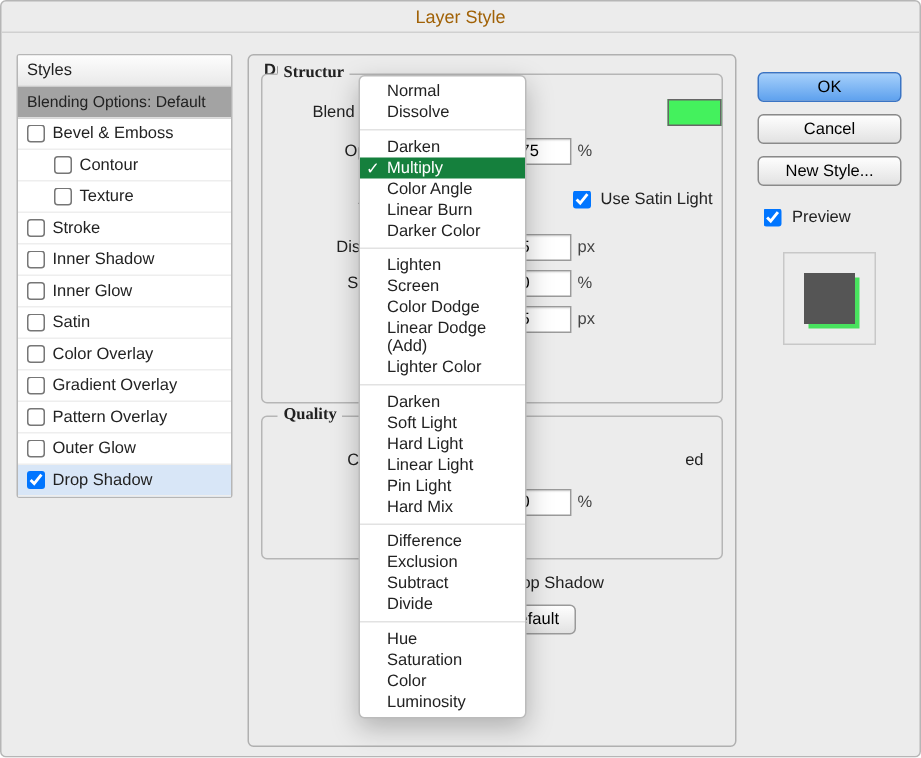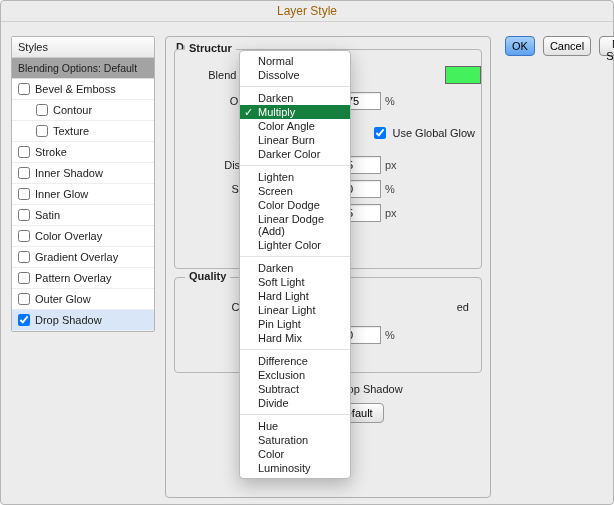--- a/index.html
+++ b/index.html
@@ -10,32 +10,32 @@
   .styles-panel{position:absolute;left:10px;top:14px;width:142px;background:#fff;border:1px solid #b6b6b6;border-radius:2px;}
   .styles-header{background:linear-gradient(#fdfdfd,#e9e9e9);border-bottom:1px solid #ccc;padding:4px 6px;font-size:11px;}
   .styles-sub{background:#a3a3a3;border-bottom:1px solid #ddd;padding:4px 6px;font-size:10.5px;}
   .style-row{padding:4px 6px;border-bottom:1px solid #eee;display:flex;align-items:center;gap:5px;cursor:default;}
   .style-row.indent{padding-left:24px;}
   .style-row input[type=checkbox]{margin:0;}
   .style-row.selected{background:#d8e6f7;}
   
   .center-box{position:absolute;left:164px;top:14px;width:324px;height:460px;border:1px solid #b0b0b0;border-radius:4px;background:#ececec;}
   .fieldset{position:absolute;border:1px solid #b6b6b6;border-radius:4px;background:#ececec;}
-  .fieldset .legend{position:absolute;top:-8px;left:10px;background:#ececec;padding:0 4px;font-weight:bold;font-size:11px;}
+  .fieldset .legend{position:absolute;top:-8px;left:10px;background:#ececec;padding:0 4px;font-weight:bold;font-size:11px;font-family:Liberation Serif, serif;}
   .fs-structure{left:8px;top:12px;right:8px;height:218px;}
   .fs-quality{left:8px;top:240px;right:8px;height:94px;}
   .row{position:absolute;left:0;right:0;height:22px;display:flex;align-items:center;}
   .row .lab{width:92px;text-align:right;padding-right:6px;white-space:nowrap;overflow:hidden;}
   .row input.num{width:30px;height:16px;border:1px solid #9a9a9a;background:#fff;font-size:11px;text-align:left;padding:0 3px;box-shadow:inset 0 1px 1px rgba(0,0,0,.08);}
   .unit{margin-left:4px;color:#444;}
   .swatch{width:34px;height:16px;border:1px solid #666;margin-left:4px;background:#44f15d;}
   .ugl{margin-left:4px;display:flex;align-items:center;gap:3px;}
   .slidergap{width:70px;}
   
-  .right{position:absolute;right:12px;top:14px;width:96px;display:flex;flex-direction:row;gap:8px;}
+  .right{position:absolute;right:12px;top:26px;width:96px;display:flex;flex-direction:column;gap:8px;}
   .btn{height:20px;border:1px solid #8a8a8a;border-radius:4px;background:linear-gradient(#fefefe,#e2e2e2);font-size:11px;cursor:default;}
   .btn.default{border:1px solid #3a74c4;background:linear-gradient(#a6d0fb,#5ea1ee);color:#000;}
   .preview-row{display:flex;align-items:center;gap:4px;margin-top:4px;}
   .preview-swatch{width:60px;height:60px;border:1px solid #c8c8c8;background:#ececec;display:flex;align-items:center;justify-content:center;margin:6px auto 0;}
   .preview-inner{width:34px;height:34px;background:#555;box-shadow:3px 3px 0 #48e25e;}
   .bottom-btns{position:absolute;bottom:8px;left:0;right:0;display:flex;justify-content:center;gap:8px;}
   .push{height:20px;padding:0 10px;border:1px solid #9a9a9a;border-radius:4px;background:linear-gradient(#fefefe,#e2e2e2);font-size:11px;}
   
   .menu{position:absolute;left:238px;top:28px;width:110px;background:#fff;border:1px solid #bbb;border-radius:4px;box-shadow:0 6px 18px rgba(0,0,0,.25);padding:3px 0;z-index:10;}
   .mi{padding:1px 18px;font-size:11px;position:relative;cursor:default;}
@@ -120,21 +120,21 @@
           <div class="lab">Opacity</div>
           <div class="slidergap"></div>
           <input class="num" value="75" style="">
           <span class="unit">%</span>
         </div>
         <div class="row" style="top:72px">
           <div class="lab">Angle</div>
           <div style="flex:1"></div>
           <label class="ugl">
             <input type="checkbox" checked="" style="">
-            <span>Use Global Glow</span>
+            <span>Use Satin Light</span>
           </label>
           <div style="width:6px"></div>
         </div>
         <div class="row" style="top:104px">
           <div class="lab">Distance</div>
           <div class="slidergap"></div>
           <input class="num" value="5" style="">
           <span class="unit">px</span>
         </div>
         <div class="row" style="top:128px">

